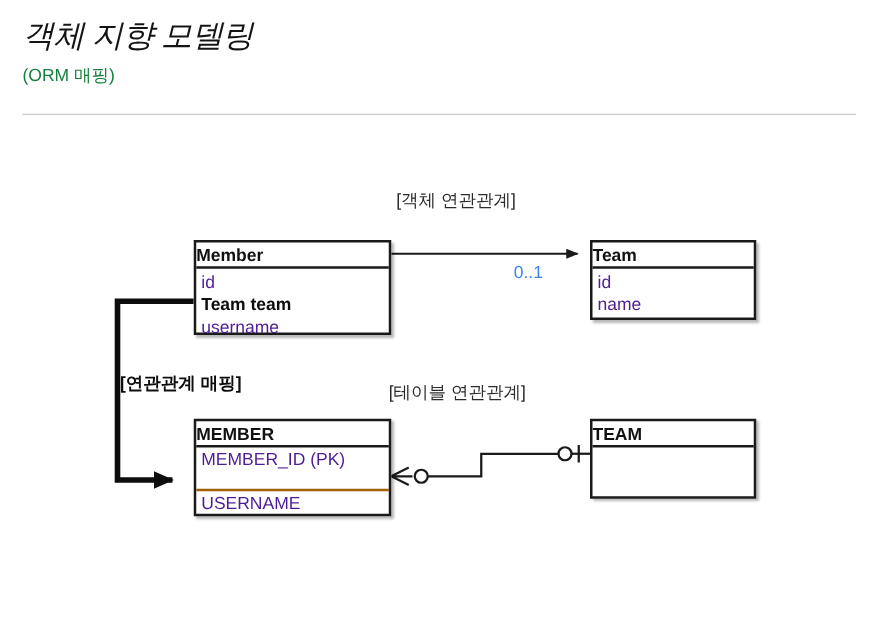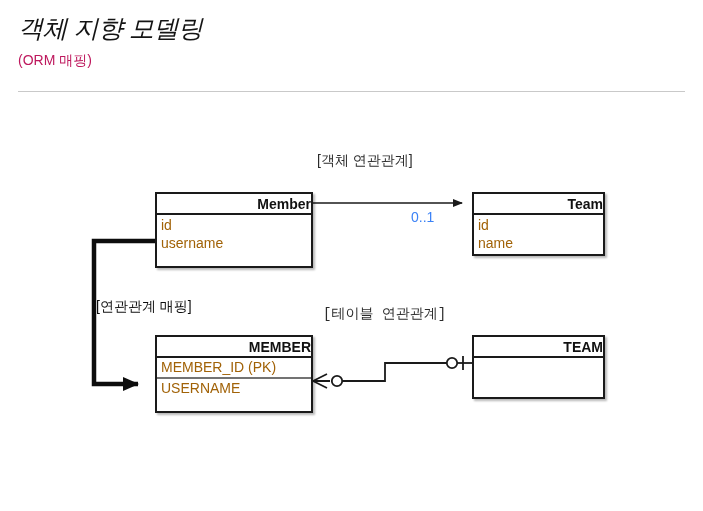--- a/index.html
+++ b/index.html
@@ -27,21 +27,21 @@
     color: #141414;
     white-space: nowrap;
     font-style: italic;
   }
   #slide-subtitle {
     position: absolute;
     left: 18px;
     top: 52px;
     font-size: 14px;
     font-weight: 400;
-    color: #be185d;
+    color: #15803d;
     white-space: nowrap;
   }
   #header-rule {
     position: absolute;
     left: 18px;
     top: 91px;
     width: 667px;
     height: 1px;
     background: #c9c9c9;
   }
@@ -63,48 +63,48 @@
   
   .entity {
     position: absolute;
     box-sizing: border-box;
     border: 2px solid #1a1a1a;
     background: #ffffff;
     box-shadow: 2px 2px 2px rgba(0,0,0,0.28);
   }
   .entity .ent-header {
     box-sizing: border-box;
-    text-align: right;
+    text-align: left;
     font-size: 14px;
     font-weight: 700;
     color: #111111;
     border-bottom: 2px solid #1a1a1a;
     line-height: 20px;
     height: 21px;
     white-space: nowrap;
     overflow: hidden;
   }
   .entity .ent-body {
     padding: 1px 0 2px 0;
   }
   .entity .attr {
     font-size: 14px;
     line-height: 17px;
     padding-left: 4px;
-    color: #a16207;
+    color: #4c1d95;
     white-space: nowrap;
     overflow: hidden;
   }
   .entity .attr.bold {
     font-weight: 700;
     color: #0d0d0d;
   }
   .entity .attr.sep-below {
-    border-bottom: 2px solid #737373;
-    padding-bottom: 1px;
+    border-bottom: 2px solid #a16207;
+    padding-bottom: 15px;
     margin-bottom: 1px;
   }
 
   
   #entity-member-obj .attr,
   #entity-team-obj .attr {
     line-height: 18px;
     font-size: 14px;
   }
 
@@ -114,24 +114,24 @@
   #entity-member-tbl { left: 155px; top: 335px; width: 158px; height: 78px; }
   #entity-team-tbl   { left: 472px; top: 335px; width: 133px; height: 64px; }
 
   
   .dg-label {
     position: absolute;
     font-size: 14px;
     color: #2a2a2a;
     white-space: nowrap;
   }
-  .dg-label.bold { font-weight: 400; color: #0d0d0d; }
+  .dg-label.bold { font-weight: 700; color: #0d0d0d; }
 
   #label-object-rel { left: 317px; top: 152px; }
-  #label-table-rel  { left: 323px; top: 305px; font-family: Liberation Mono, monospace; }
+  #label-table-rel  { left: 311px; top: 305px; }
   #label-mapping    { left: 96px;  top: 298px; }
   #label-multiplicity { left: 411px; top: 209px; font-size: 14px; color: #3b82f6; }
 </style>
 </head>
 <body>
 
 <div id="slide-title">객체 지향 모델링</div>
 
 <div id="slide-subtitle">(ORM 매핑)</div>
 
@@ -175,20 +175,21 @@
   <div class="dg-label" id="label-multiplicity">0..1</div>
 
   <div class="dg-label bold" id="label-mapping">[연관관계 매핑]</div>
 
   <div class="dg-label" id="label-table-rel">[테이블 연관관계]</div>
 
   <div class="entity" id="entity-member-obj">
     <div class="ent-header">Member</div>
     <div class="ent-body">
       <div class="attr">id</div>
+      <div class="attr bold">Team team</div>
       <div class="attr">username</div>
     </div>
   </div>
 
   <div class="entity" id="entity-team-obj">
     <div class="ent-header">Team</div>
     <div class="ent-body">
       <div class="attr">id</div>
       <div class="attr">name</div>
     </div>

